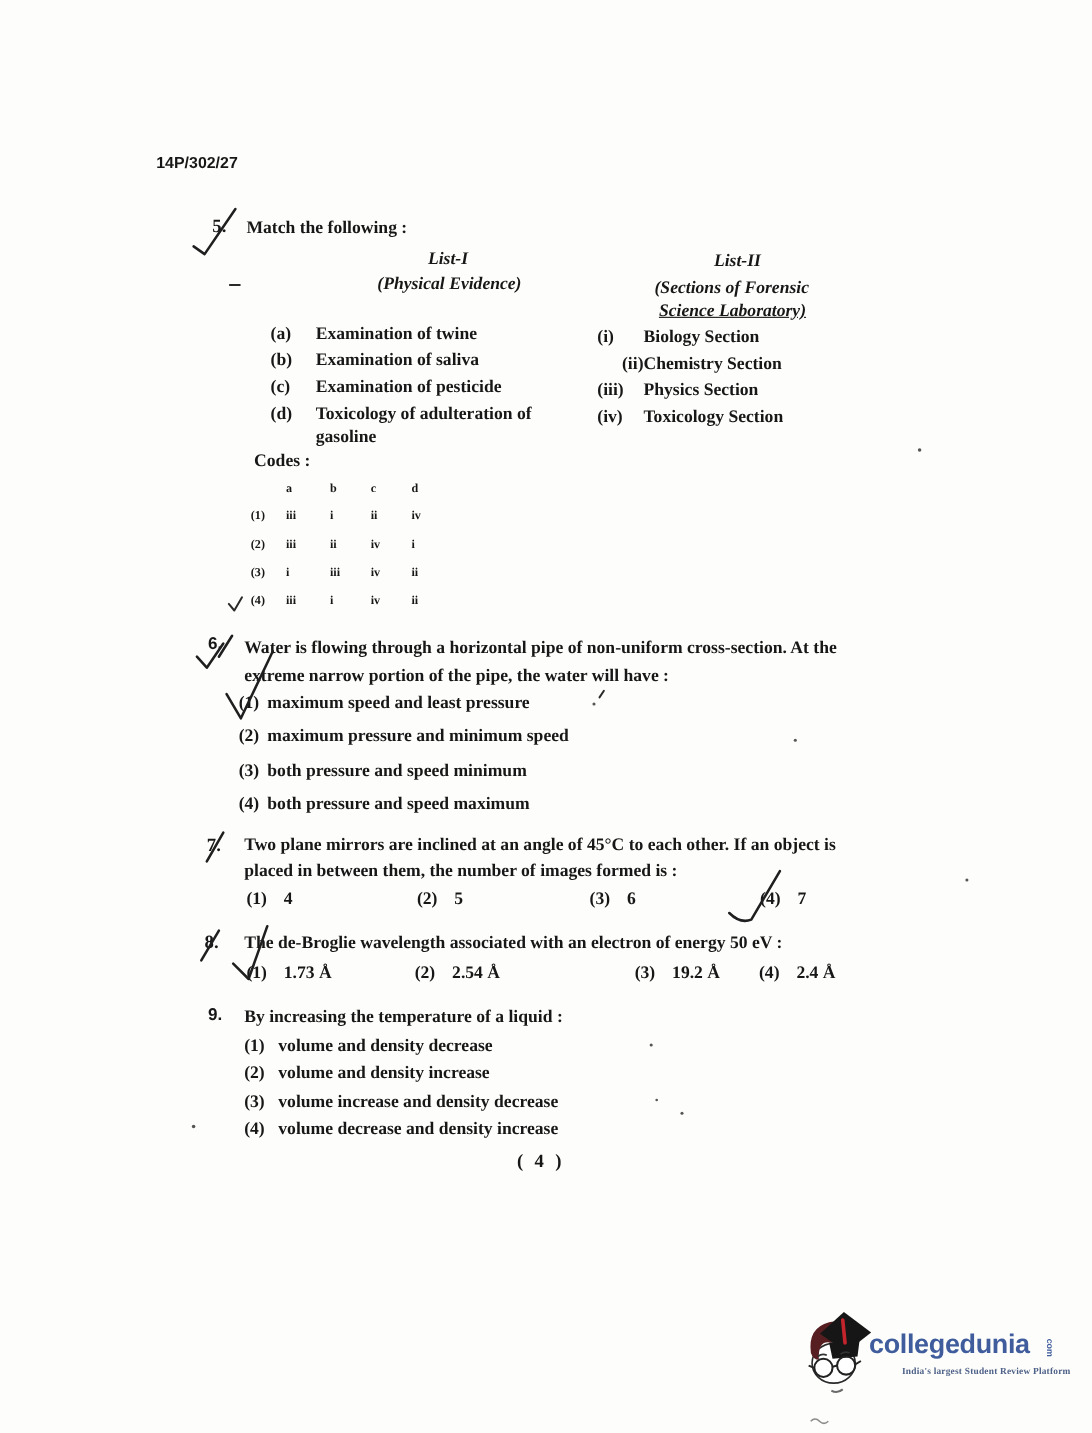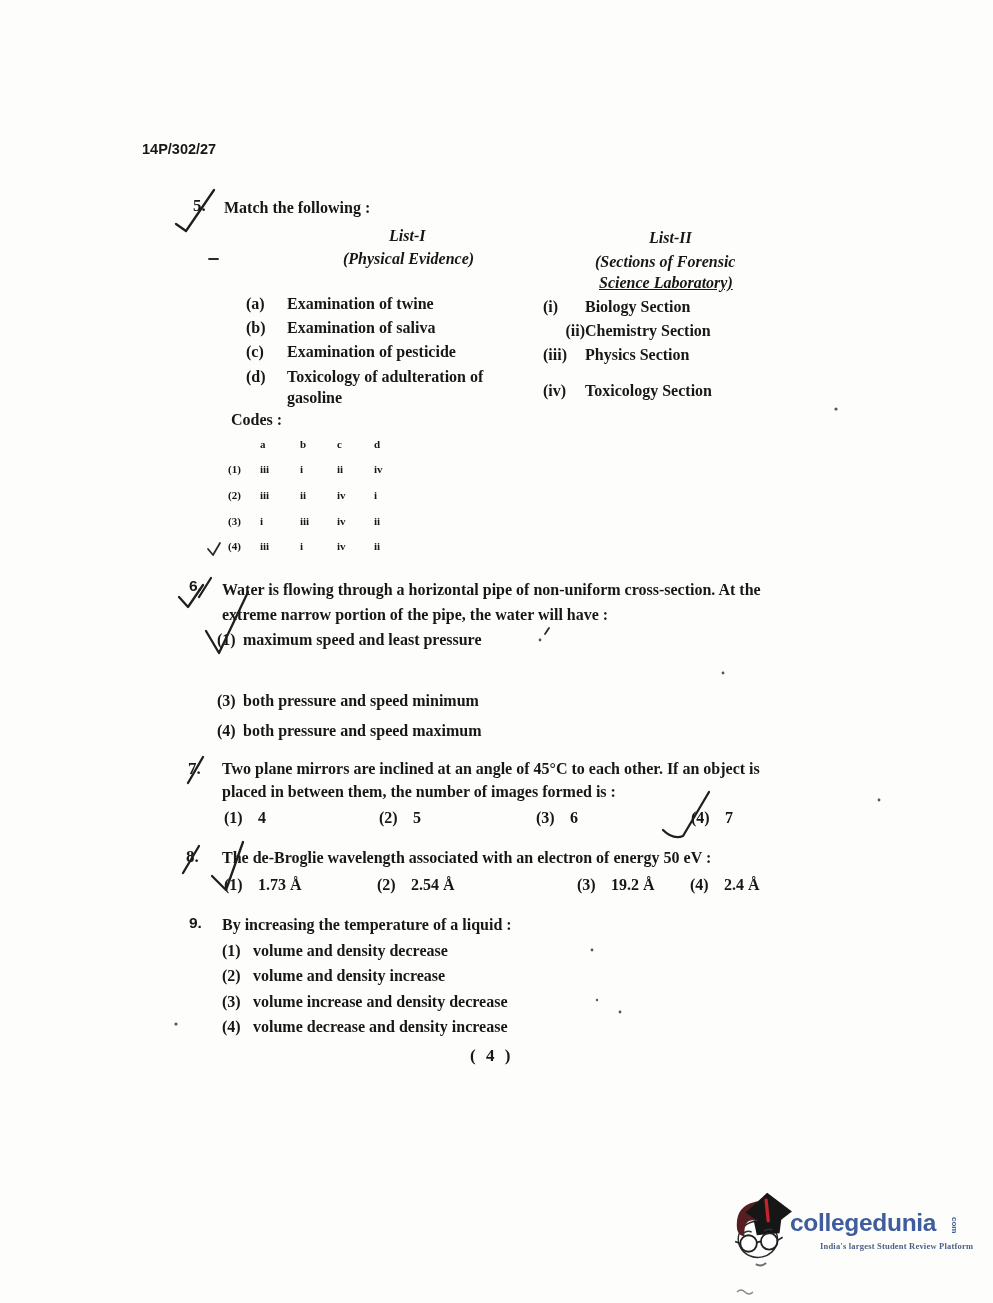--- a/index.html
+++ b/index.html
@@ -61,21 +61,21 @@
 
   <div class="abs f16" style="left:543px;top:298px;">
     <span class="opt-l" style="width:42px;">(i)</span><span>Biology Section</span>
   </div>
   <div class="abs f16" style="left:543px;top:322px;text-align:right;">
     <span class="opt-l" style="width:42px;">(ii)</span><span>Chemistry Section</span>
   </div>
   <div class="abs f16" style="left:543px;top:346px;">
     <span class="opt-l" style="width:42px;">(iii)</span><span>Physics Section</span>
   </div>
-  <div class="abs f16" style="left:543px;top:371px;margin-top:11px;">
+  <div class="abs f16" style="left:543px;top:371px;">
     <span class="opt-l" style="width:42px;">(iv)</span><span>Toxicology Section</span>
   </div>
 
   <div class="abs f16" style="left:231px;top:411px;">Codes :</div>
   <div class="abs f15" style="left:260px;top:438px;">
     <span class="ca">a</span><span class="cb">b</span><span class="cc">c</span><span class="cd">d</span>
   </div>
   <div class="abs f15" style="left:228px;top:463px;">
     <span class="code-l">(1)</span><span class="ca">iii</span><span class="cb">i</span><span class="cc">ii</span><span class="cd">iv</span>
   </div>
@@ -87,20 +87,23 @@
   </div>
   <div class="abs f15" style="left:228px;top:540px;">
     <span class="code-l">(4)</span><span class="ca">iii</span><span class="cb">i</span><span class="cc">iv</span><span class="cd">ii</span>
   </div>
 
   <div class="abs num sans" style="left:189px;top:577px;font-size:15.5px;">6.</div>
   <div class="abs f16" style="left:222px;top:606px;">extreme narrow portion of the pipe, the water will have :</div>
   <div class="abs f16" style="left:222px;top:581px;">Water is flowing through a horizontal pipe of non-uniform cross-section. At the</div>
   <div class="abs f16" style="left:217px;top:631px;">
     <span class="opt-l w26">(1)</span><span>maximum speed and least pressure</span>
+  </div>
+  <div class="abs f16" style="left:217px;top:661px;">
+    <span class="opt-l w26">(2)</span><span>maximum pressure and minimum speed</span>
   </div>
   <div class="abs f16" style="left:217px;top:692px;">
     <span class="opt-l w26">(3)</span><span>both pressure and speed minimum</span>
   </div>
   <div class="abs f16" style="left:217px;top:722px;">
     <span class="opt-l w26">(4)</span><span>both pressure and speed maximum</span>
   </div>
 
   <div class="abs num" style="left:188px;top:759px;">7.</div>
   <div class="abs f16" style="left:222px;top:760px;">Two plane mirrors are inclined at an angle of 45°C to each other. If an object is</div>

